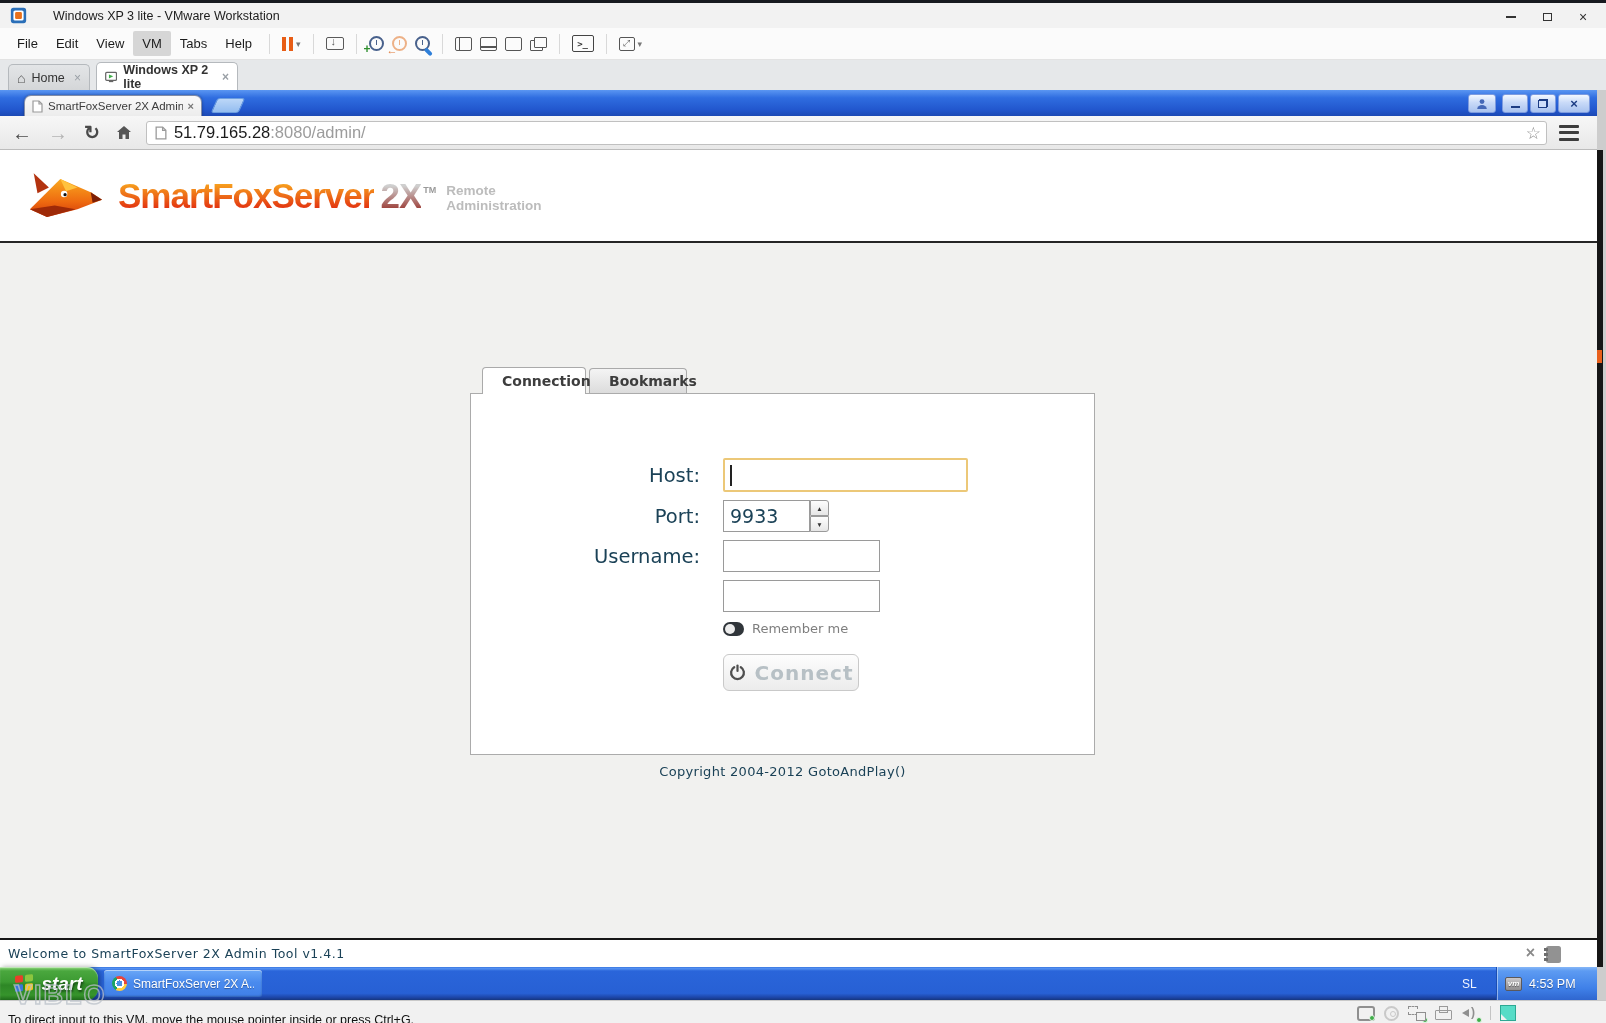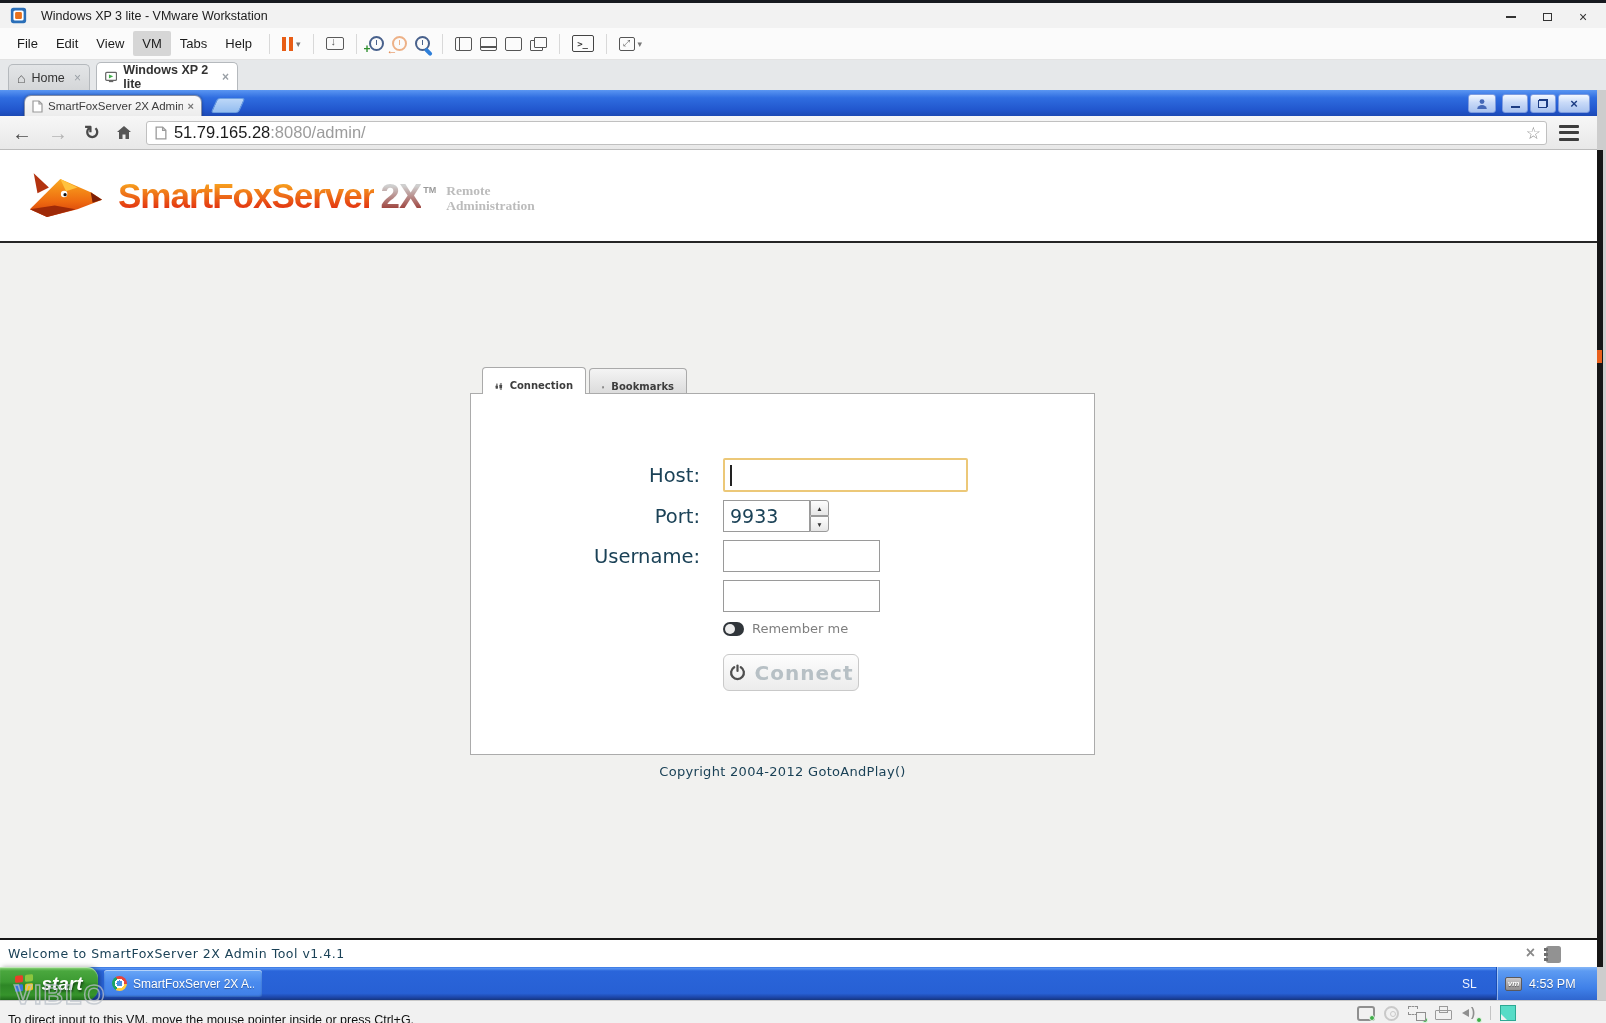--- a/index.html
+++ b/index.html
@@ -8,21 +8,21 @@
           font-family:"Liberation Sans",sans-serif;-webkit-font-smoothing:antialiased;}
   .abs{position:absolute;}
 
   
   .edge-top{left:0;top:0;width:1606px;height:3px;background:#171a20;}
   .edge-left{left:0;top:3px;width:2px;height:1020px;background:#4a4a4a;}
 
   
   .vm-titlebar{left:0;top:3px;width:1606px;height:25px;background:#f2f2f2;display:flex;align-items:center;}
   .vm-logo{width:17px;height:17px;margin-left:10px;}
-  .vm-title{margin-left:14px;font-size:12.5px;color:#1b1b1b;}
+  .vm-title{margin-left:26px;font-size:12.5px;color:#1b1b1b;}
   .winbtn{width:30px;height:19px;display:flex;align-items:center;justify-content:center;color:#333;cursor:default;}
   .winbtn .bar{width:10px;height:2px;background:#333;}
   .winbtn .sq{width:9px;height:8px;border:1.5px solid #333;}
   .winbtn.x{font-size:14px;line-height:1;}
   .vm-winbtns{position:absolute;right:8px;top:4px;display:flex;gap:6px;}
 
   
   .vm-menubar{left:0;top:28px;width:1606px;height:32px;background:#fbfbfb;border-bottom:1px solid #e3e3e3;
               display:flex;align-items:center;padding-left:8px;}
   .menu-item{padding:5px 9px;font-size:13px;color:#1c1c1c;border-radius:2px;}
@@ -104,25 +104,25 @@
   
   .page-bg{left:0;top:150px;width:1597px;height:788px;background:#f1f1ef;}
   .page-header{left:0;top:150px;width:1597px;height:93px;background:#fff;border-bottom:2px solid #262626;
       display:flex;align-items:center;padding-left:28px;}
   .brand-wrap{display:flex;align-items:center;}
   .brand-text{margin-left:14px;font-weight:800;font-size:35px;letter-spacing:-1px;
       background:linear-gradient(#f7a01e 20%,#e33511 80%);-webkit-background-clip:text;background-clip:text;color:transparent;}
   .brand-x{margin-left:6px;font-weight:800;font-size:35px;letter-spacing:-1px;
       background:linear-gradient(#cfcfcf 25%,#9b3a34 85%);-webkit-background-clip:text;background-clip:text;color:transparent;}
   .brand-tm{font-size:9px;color:#9a9a9a;font-weight:bold;align-self:flex-start;margin:14px 0 0 2px;}
-  .brand-sub{margin-left:10px;font-size:13.5px;font-weight:bold;color:#bcbcbc;line-height:1.08;margin-top:6px;font-family:Liberation Serif, serif;}
-
-  
-  .apptab{position:absolute;display:flex;align-items:flex-start;gap:7px;padding:12px 12px;
-      font-size:10px;font-weight:bold;color:#3d3d3d;font-family:"DejaVu Sans",sans-serif;}
+  .brand-sub{margin-left:10px;font-size:13.5px;font-weight:bold;color:#bcbcbc;line-height:1.08;margin-top:6px;}
+
+  
+  .apptab{position:absolute;display:flex;align-items:center;gap:7px;padding:0 12px;
+      font-size:14px;font-weight:bold;color:#3d3d3d;font-family:"DejaVu Sans",sans-serif;}
   .apptab.conn{left:482px;top:367px;width:104px;height:27px;background:#fff;border:1px solid #aaa;border-bottom:none;
       border-radius:4px 4px 0 0;z-index:3;}
   .apptab.bmk{left:589px;top:368px;width:98px;height:25px;background:linear-gradient(#f4f4f4,#dcdcdc);
       border:1px solid #aaa;border-bottom:none;border-radius:4px 4px 0 0;z-index:1;}
   .panel{left:470px;top:393px;width:625px;height:362px;background:#fff;border:1px solid #ababab;z-index:2;}
 
   .flabel{position:absolute;width:235px;left:465px;display:flex;align-items:center;justify-content:flex-end;
       font-family:"DejaVu Sans",sans-serif;font-size:19.5px;color:#1b4257;z-index:4;}
   .finput{position:absolute;background:#fff;border:1px solid #9a9a9a;z-index:4;font-family:"DejaVu Sans",sans-serif;
       font-size:19px;color:#1b4257;padding:0 6px;outline:none;}

